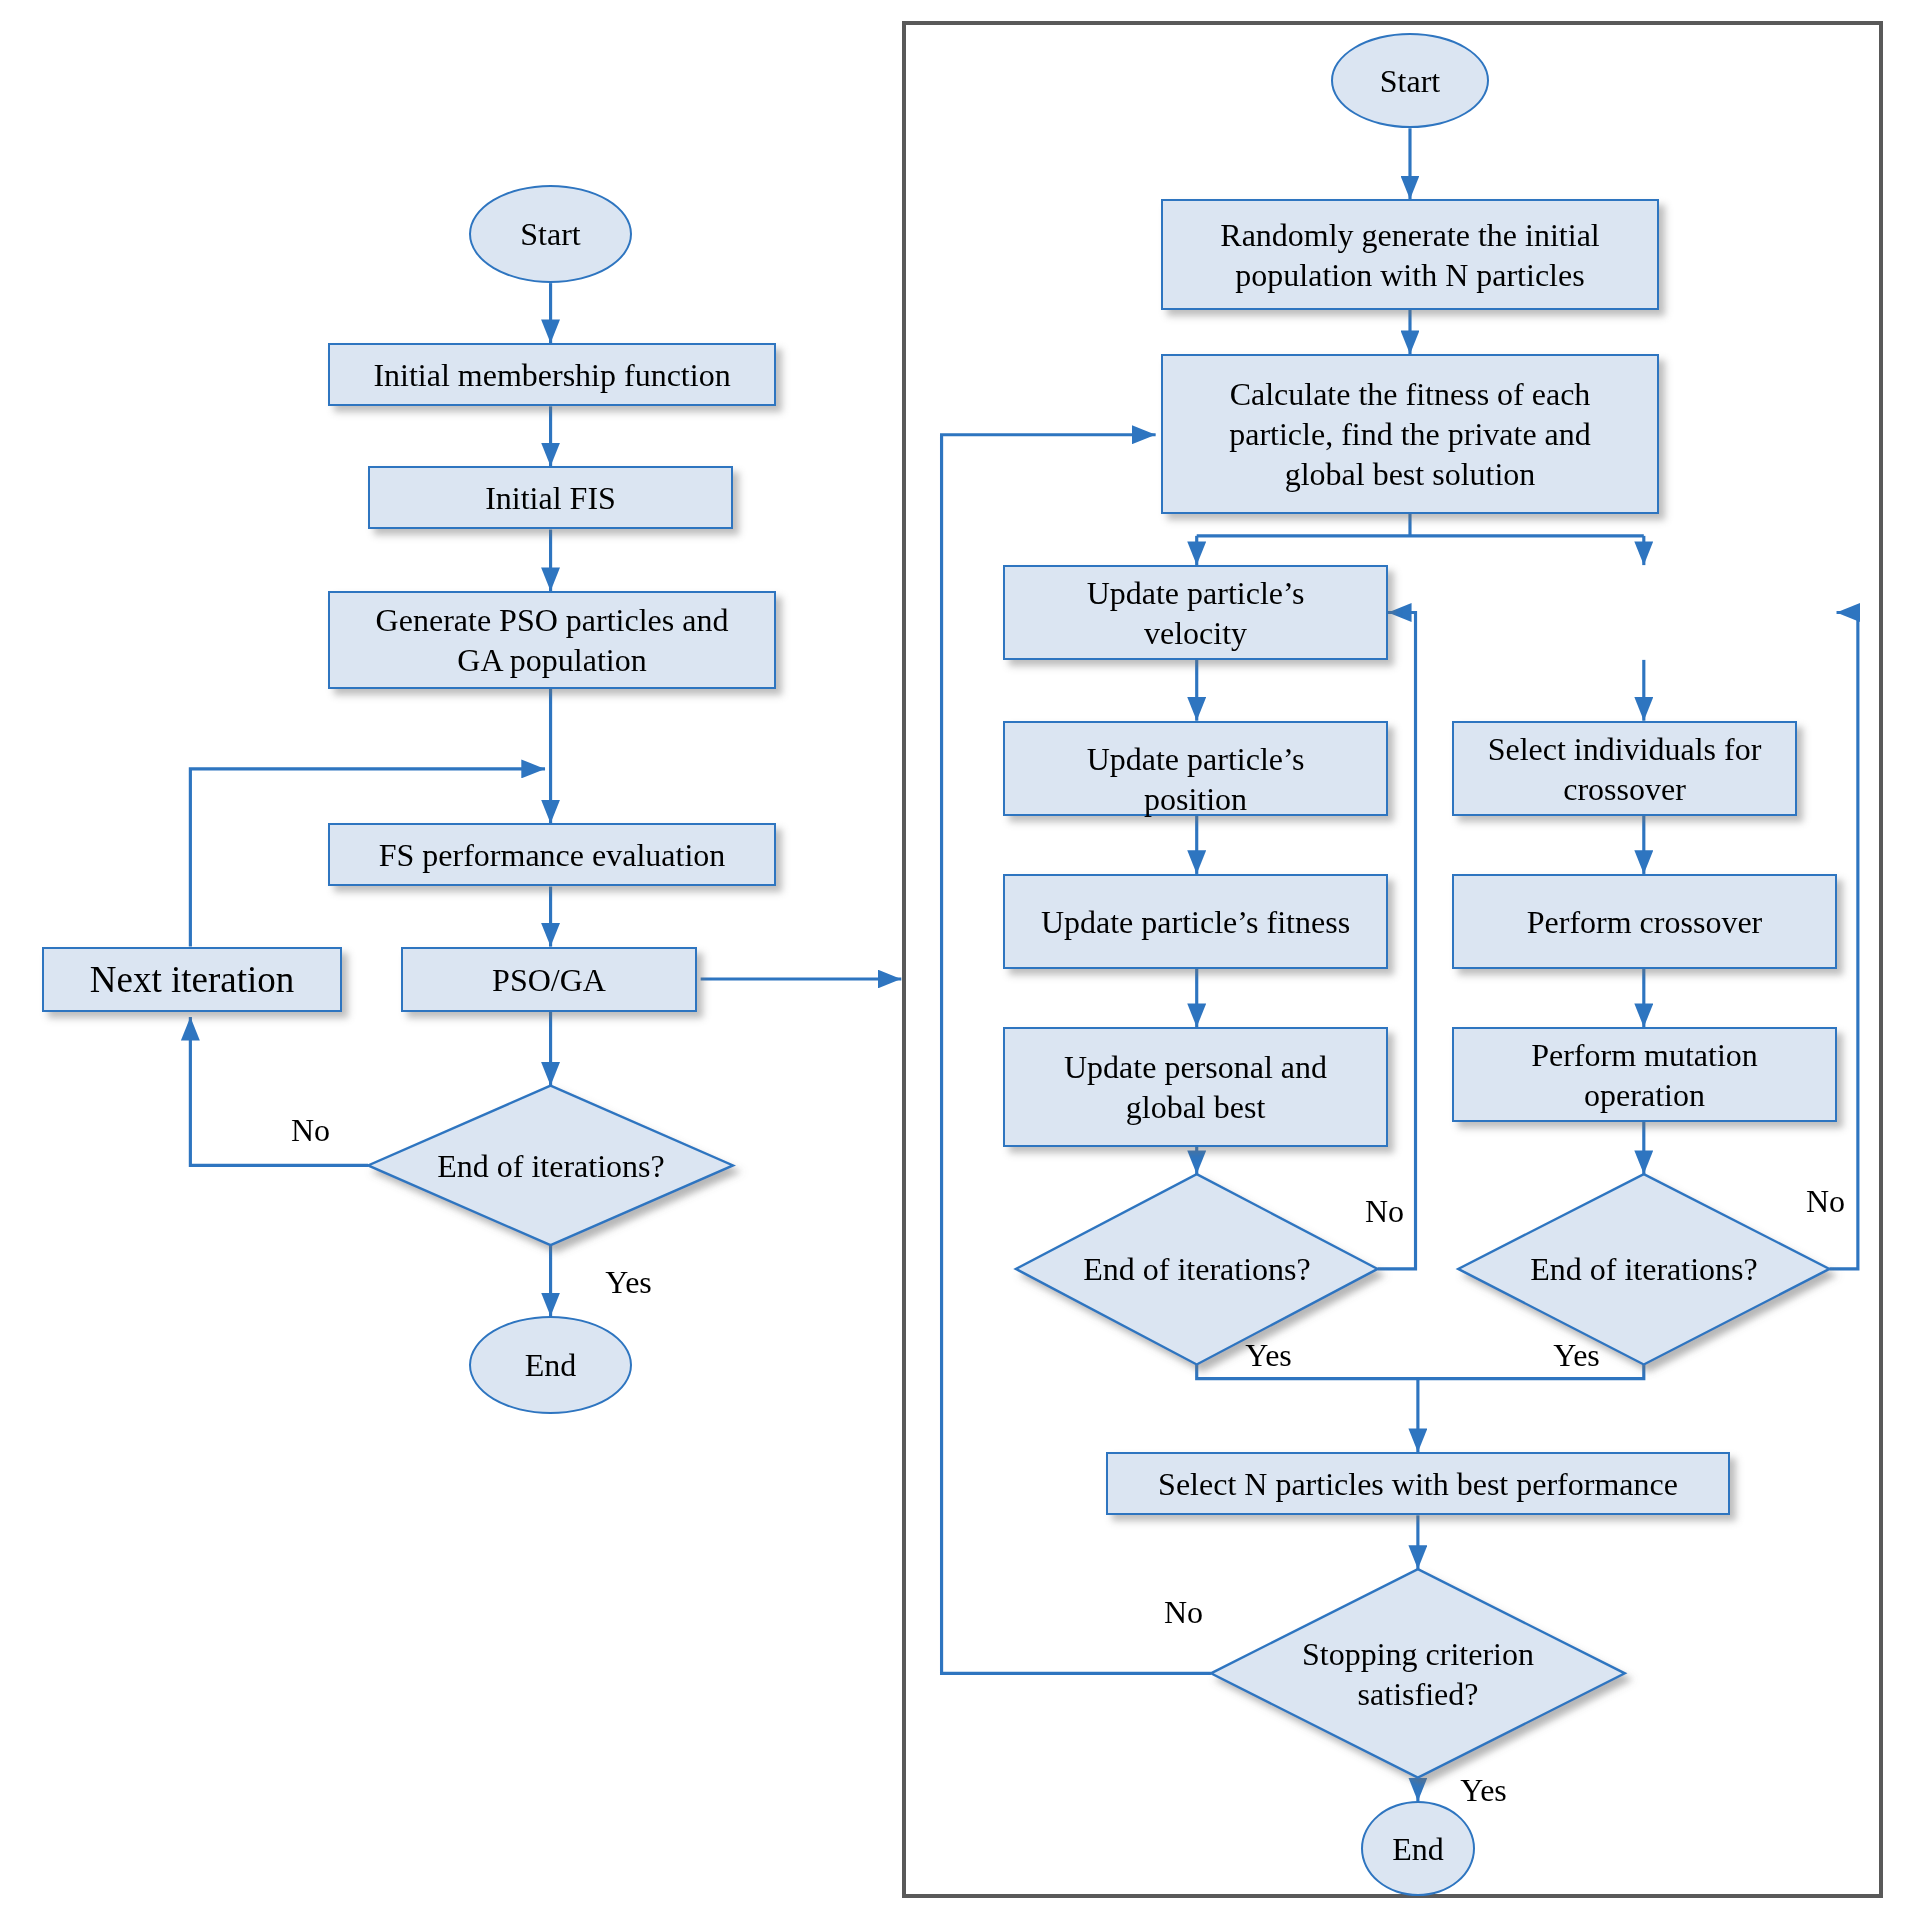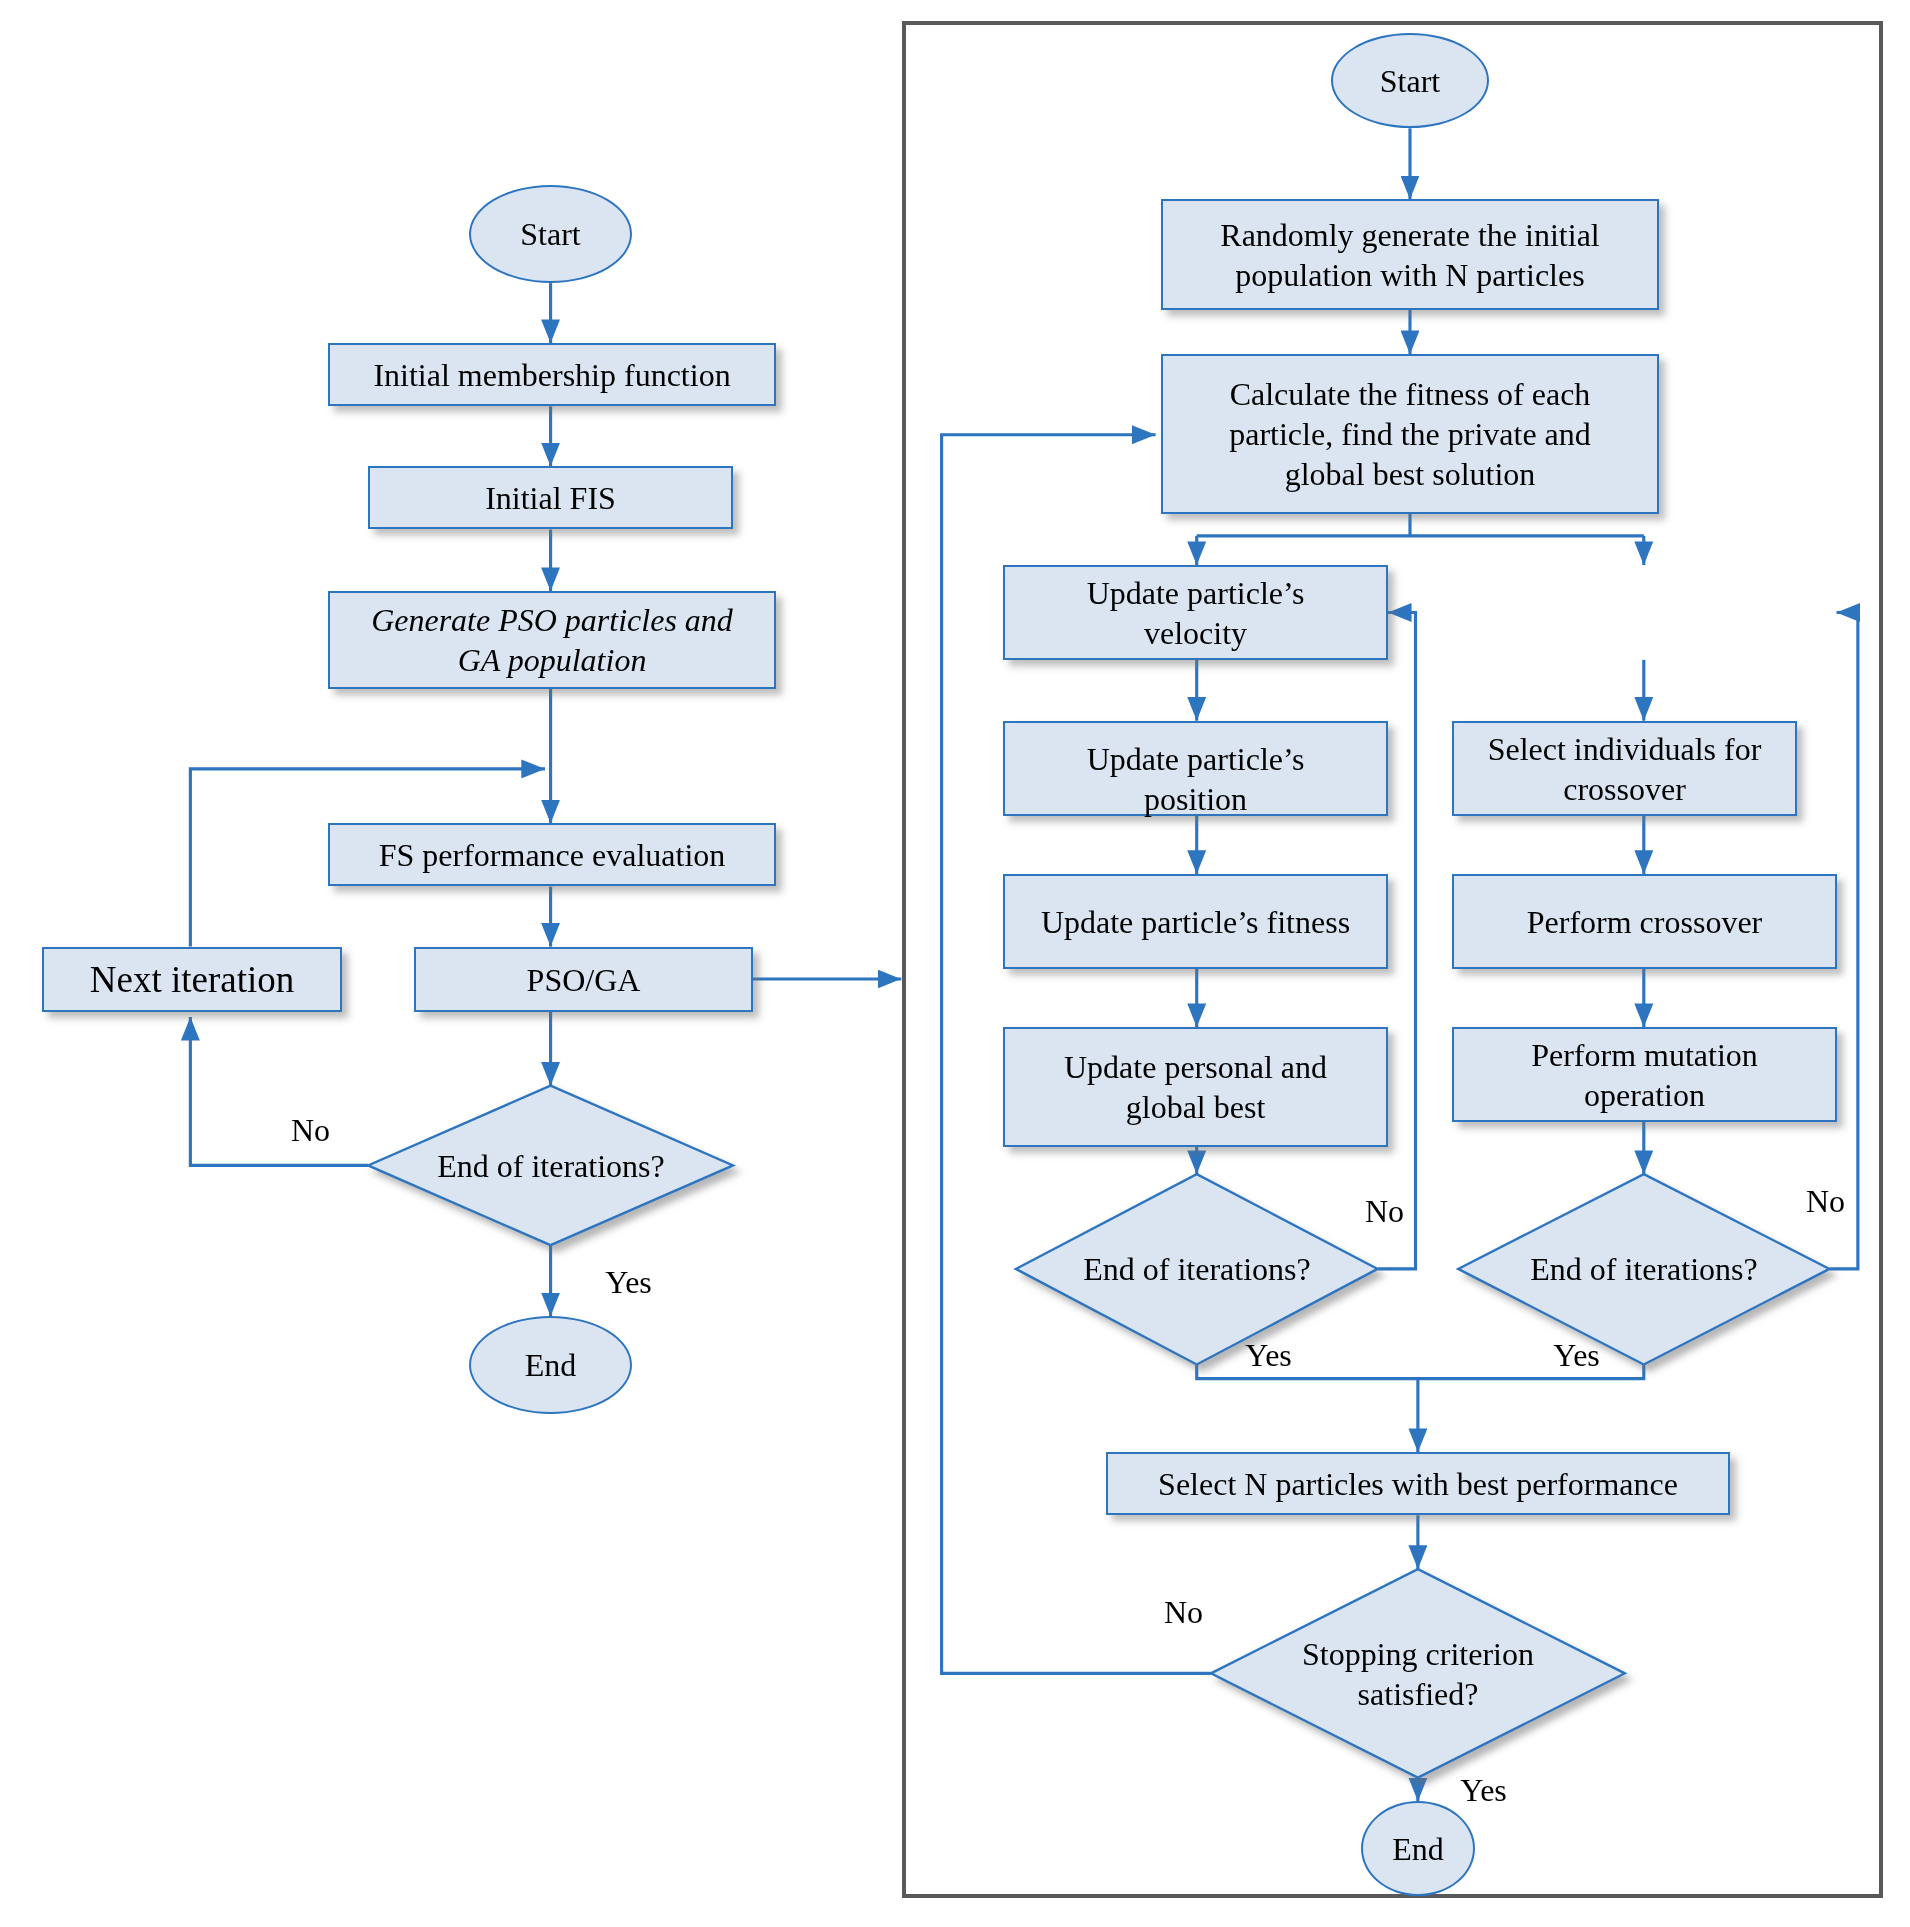--- a/index.html
+++ b/index.html
@@ -79,27 +79,27 @@
     <polygon class="diamond" points="2081,1486 2316,1606 2081,1727 1846,1606"></polygon>
     <polygon class="diamond" points="1795,1986 2057,2118 1795,2250 1533,2118"></polygon>
   </svg>
 
   <div class="node oval" style="left:469px;top:185px;width:163px;height:98px;">Start</div>
 
   <div class="node box" style="left:328px;top:343px;width:448px;height:63px;">Initial membership function</div>
 
   <div class="node box" style="left:368px;top:466px;width:365px;height:63px;">Initial FIS</div>
 
-  <div class="node box" style="left:328px;top:591px;width:448px;height:98px;font-style:italic;">
+  <div class="node box" style="left:328px;top:591px;width:448px;height:98px;">
     <span style="max-width:395px;">Generate PSO particles and GA population</span>
   </div>
 
   <div class="node box" style="left:328px;top:823px;width:448px;height:63px;">FS performance evaluation</div>
 
-  <div class="node box" style="left:401px;top:947px;width:339px;height:65px;margin-left:13px;">PSO/GA</div>
+  <div class="node box" style="left:401px;top:947px;width:296px;height:65px;">PSO/GA</div>
 
   <div class="node box" style="left:42px;top:947px;width:300px;height:65px;font-size:37px;">Next iteration</div>
 
   <div class="node dtext" style="left:377px;top:1134px;width:348px;height:63px;">End of iterations?</div>
 
   <div class="node oval" style="left:469px;top:1316px;width:163px;height:98px;">End</div>
 
   <div class="elabel" style="left:267px;top:1110px;width:87px;height:40px;">No</div>
   <div class="elabel" style="left:585px;top:1262px;width:87px;height:40px;">Yes</div>
 

